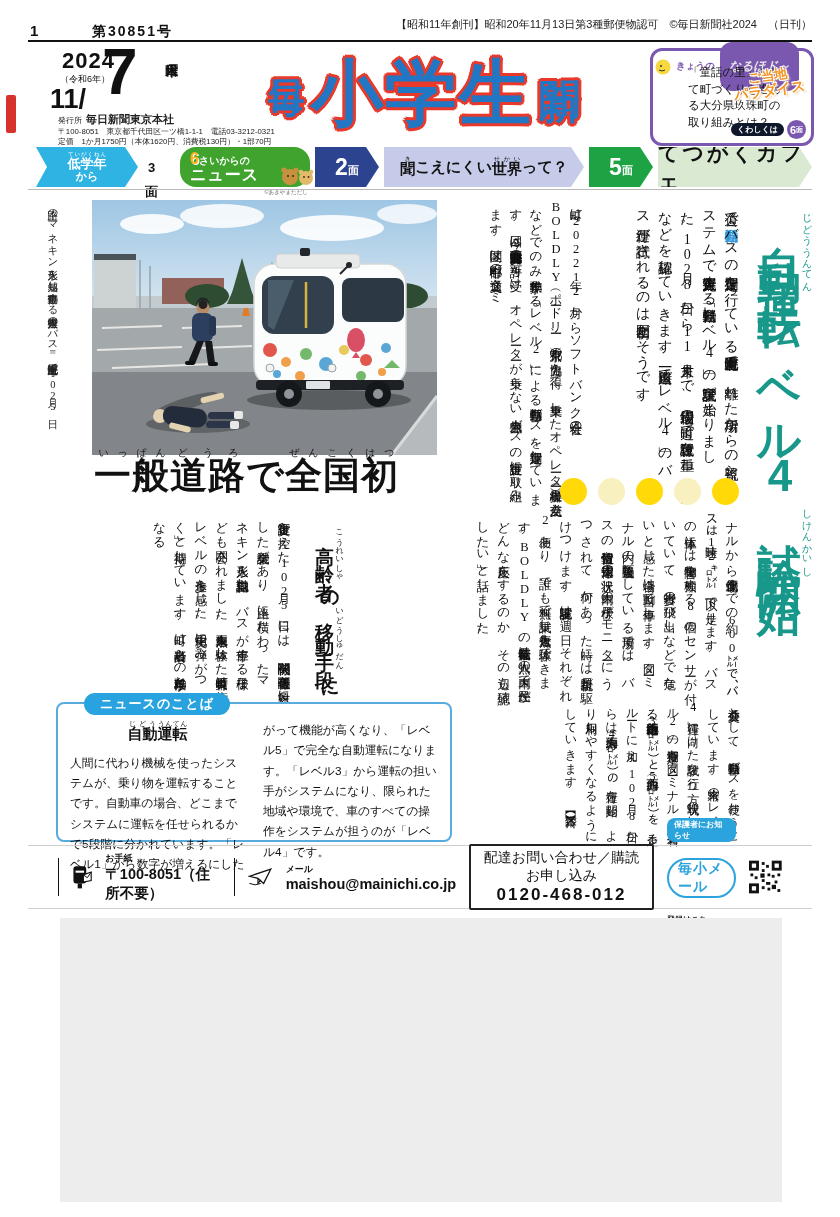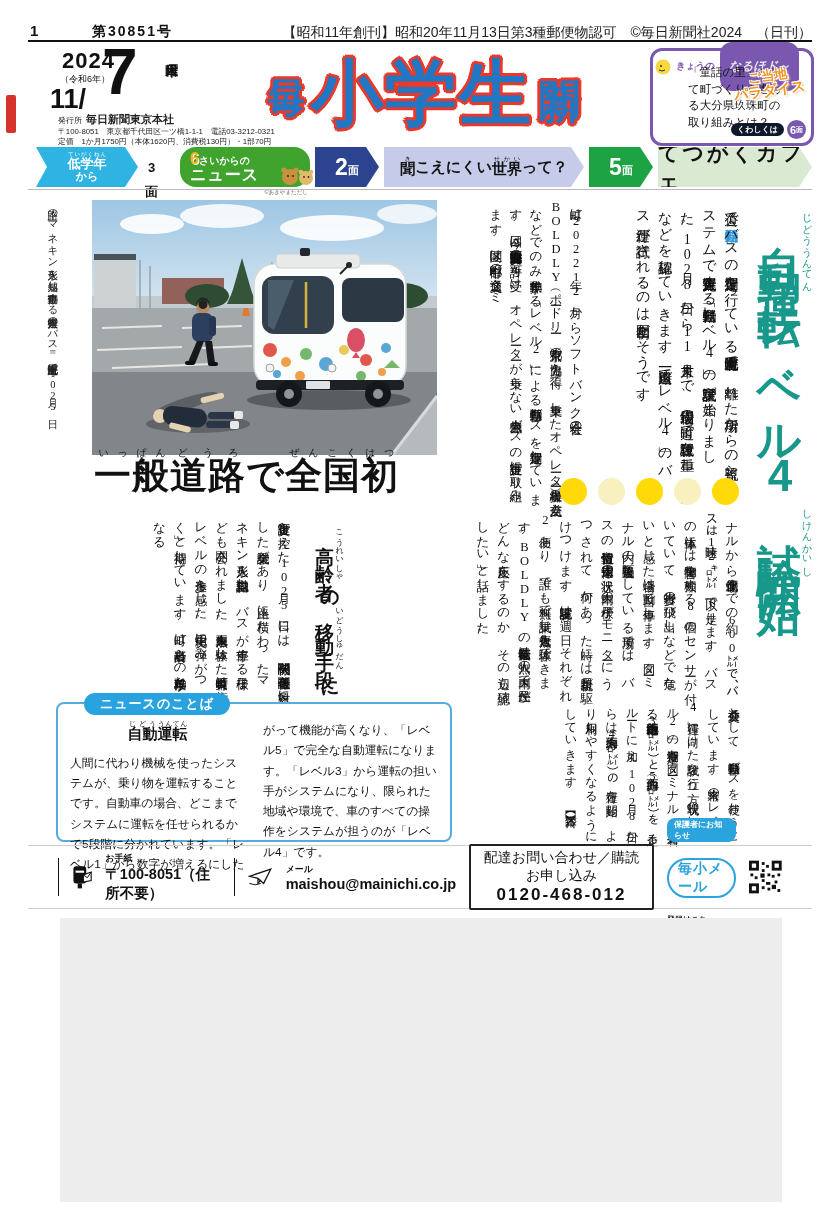--- a/index.html
+++ b/index.html
@@ -6,21 +6,21 @@
   body{width:840px;height:1217px;position:relative;background:#fff;overflow:hidden;
        font-family:"Liberation Sans","DejaVu Sans",sans-serif;color:#111;}
   .abs{position:absolute;}
   .v{writing-mode:vertical-rl;text-orientation:upright;}
   .serif{font-family:"Liberation Serif","DejaVu Serif",serif;}
   ruby rt{font-size:0.42em;letter-spacing:0;font-weight:normal;}
 
   
   .pageno{left:30px;top:22px;font-size:15px;font-weight:bold;}
   .issue{left:92px;top:23px;font-size:14px;font-weight:bold;letter-spacing:2px;}
-  .notice{right:28px;top:24px;font-size:14px;color:#222;}
+  .notice{right:28px;top:17px;font-size:11px;color:#222;}
   .topline{left:28px;top:40px;width:784px;height:2px;background:#111;}
 
   
   .d-year{left:62px;top:48px;font-size:22px;font-weight:900;letter-spacing:1px;}
   .d-era{left:60px;top:73px;font-size:9px;}
   .d-month{left:50px;top:84px;font-size:27px;font-weight:900;}
   .d-day{left:102px;top:40px;font-size:64px;font-weight:900;line-height:1;}
   .d-week{left:164px;top:54px;height:62px;font-size:13px;font-weight:bold;line-height:1.1;}
   .pub{left:58px;top:112px;font-size:7.8px;line-height:1.35;color:#222;}
   .pub .pl{font-size:8px;margin-right:4px;}

